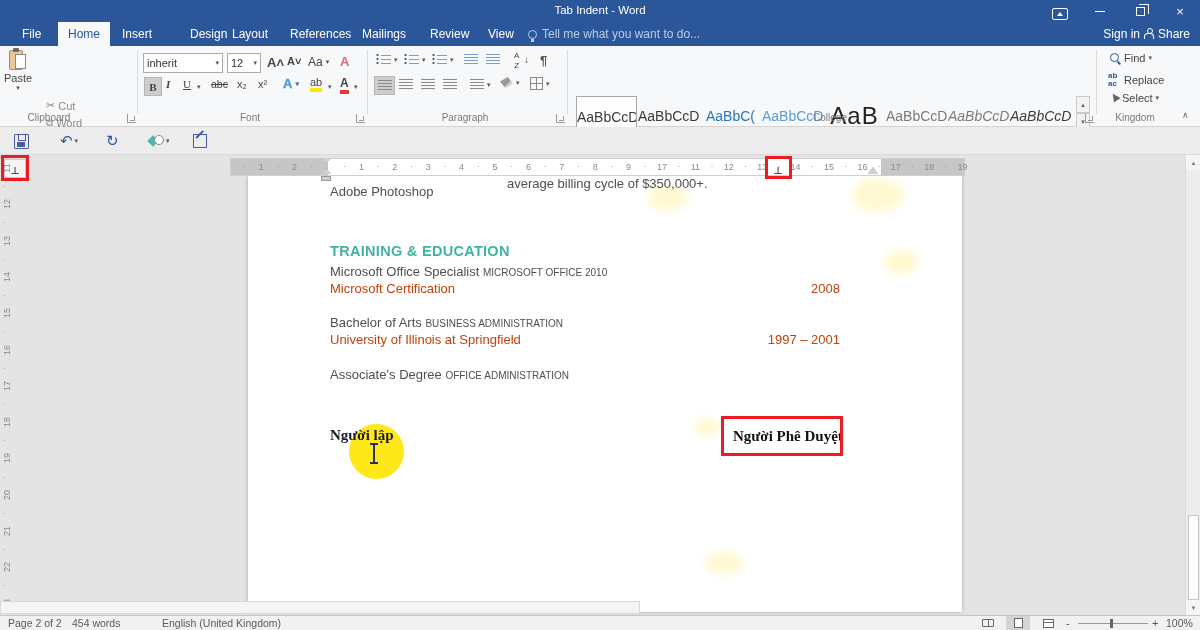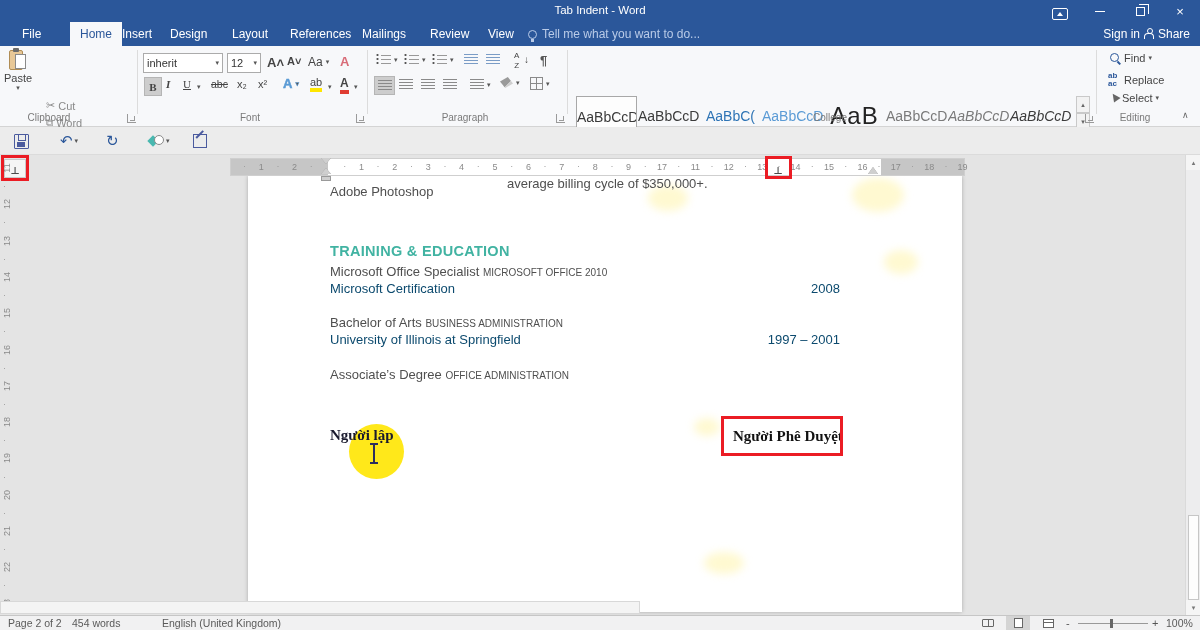--- a/index.html
+++ b/index.html
@@ -102,21 +102,21 @@
   .tabstop-glyph { font-size:10px; color:#4a4a4a; font-weight:bold; }
 
   .annot { position:absolute; border:3px solid #EB1C24; background:transparent; }
 
   .tabselector { left:4px; top:159px; width:22px; height:19px; background:#F5F5F5; border:1px solid #C9C9C9; text-align:center; line-height:17px; }
 
   
   .page { left:248px; top:176px; width:714px; height:436px; background:#fff; box-shadow:0 0 4px rgba(0,0,0,0.25); }
   .doctext { position:absolute; font-size:13px; color:#4F4F4F; white-space:nowrap; }
   .caps { font-size:10px; }
-  .docrow { position:absolute; left:330px; width:510px; display:flex; justify-content:space-between; font-size:13px; color:#0c4a6e; }
+  .docrow { position:absolute; left:330px; width:510px; display:flex; justify-content:space-between; font-size:13px; color:#c2410c; }
   .heading-teal { font-weight:bold; font-size:14.5px; letter-spacing:0.3px; }
   .sig { position:absolute; font-family:"Liberation Serif","DejaVu Serif",serif; font-weight:bold; font-size:15px; color:#1a1a2e; }
   .ycircle { position:absolute; left:349px; top:424px; width:55px; height:55px; border-radius:50%; background:#FFE81A; }
   .ibeam { position:absolute; left:370px; top:443px; width:8px; height:21px; }
   .ibeam::before,.ibeam::after { content:""; position:absolute; left:0; width:8px; height:2px; background:#2E2E5E; }
   .ibeam::before { top:0; } .ibeam::after { bottom:0; }
   .ibeam-stem { position:absolute; left:3px; top:1px; width:2px; height:19px; background:#2E2E5E; }
   .smudge { position:absolute; background:rgba(255,240,140,0.4); border-radius:50%; filter:blur(4px); }
 
   
@@ -153,23 +153,23 @@
     <div class="abs winbtn" style="right:40px;">
       <span class="restore-box"></span>
     </div>
     <div class="abs winbtn" style="right:0;">
       <span>×</span>
     </div>
   </div>
 
   <div class="abs tabrow">
     <div class="mtab" style="left:12px;">File</div>
-    <div class="mtab active" style="left:58px;margin-left:12px;">Home</div>
+    <div class="mtab active" style="left:58px;">Home</div>
     <div class="mtab" style="left:112px;">Insert</div>
-    <div class="mtab" style="left:160px;">Design</div>
+    <div class="mtab" style="left:180px;">Design</div>
     <div class="mtab" style="left:222px;">Layout</div>
     <div class="mtab" style="left:280px;">References</div>
     <div class="mtab" style="left:352px;">Mailings</div>
     <div class="mtab" style="left:420px;">Review</div>
     <div class="mtab" style="left:478px;">View</div>
     <div class="tellme" style="left:528px;">
       <span class="bulb"></span><span>Tell me what you want to do...</span>
     </div>
     <div class="signin">Sign in</div>
     <div class="sharebox">
@@ -360,21 +360,21 @@
     </div>
     <div class="rbtn" style="left:1108px; top:26px;">
       <span class="replace-ic"><span>ab</span><br><span>ac</span></span>
       <span>Replace</span>
     </div>
     <div class="rbtn" style="left:1110px; top:46px;">
       <span class="cursor-arrow"></span>
       <span>Select</span>
       <span class="caret">▾</span>
     </div>
-    <div class="grouplabel" style="left:1105px; width:60px;">Editing</div>
+    <div class="grouplabel" style="left:1105px; width:60px;">Kingdom</div>
     <div class="abs" style="left:1182px; top:64px; font-size:9px; color:#666;">∧</div>
   </div>
 
   <div class="abs qatrow">
     <div class="qbtn" style="left:14px;">
         <span class="floppy"></span>
       </div>
     <div class="qbtn" style="left:60px;">
         <span>↶</span>
         <span class="caret">▾</span>

